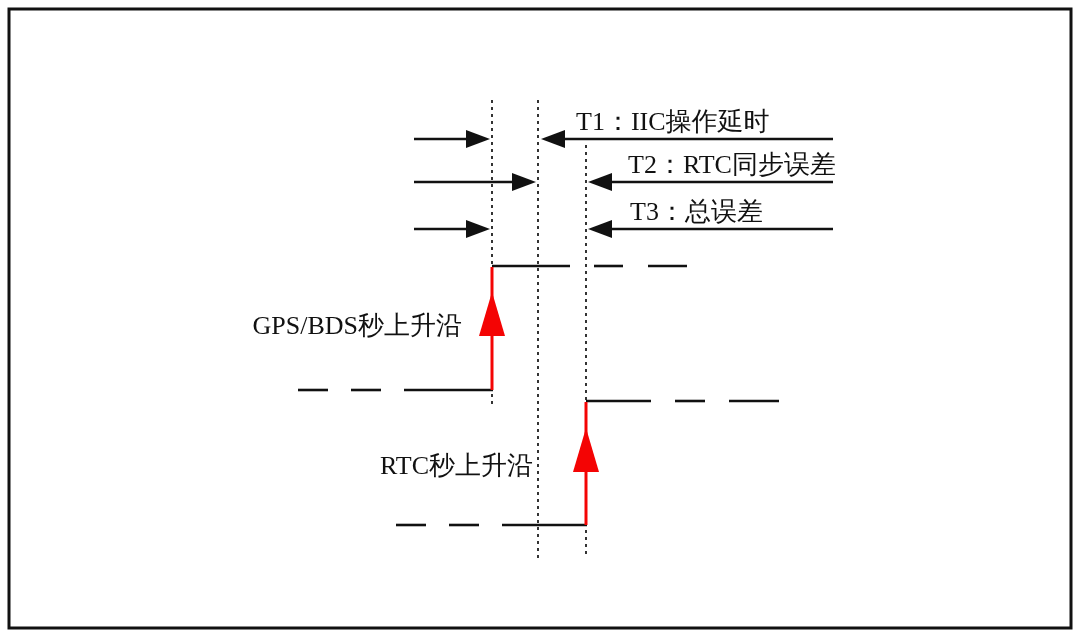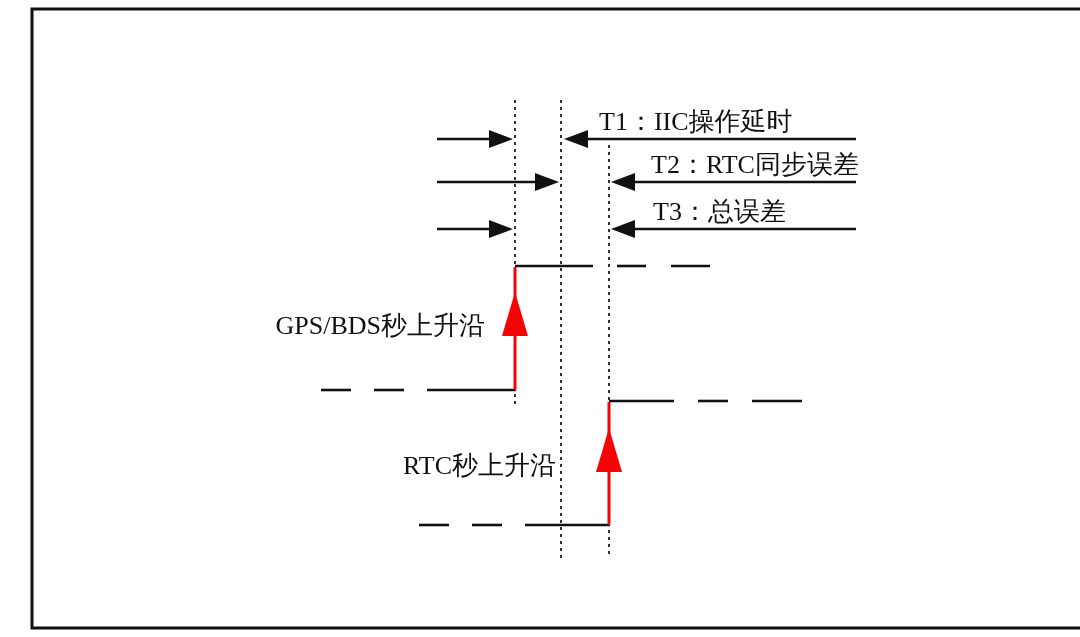--- a/index.html
+++ b/index.html
@@ -6,21 +6,20 @@
     margin: 0;
     padding: 0;
     background: #ffffff;
   }
   .page {
     position: relative;
     width: 933px;
     height: 637px;
     background: var(--bg, #ffffff);
     font-family: "Liberation Serif", "DejaVu Serif", serif;
-    padding-left: 23px;
   }
   svg.diagram {
     display: block;
     width: 1080px;
     height: 637px;
   }
   .frame {
     fill: none;
     stroke: var(--line, #111111);
     stroke-width: 3;

